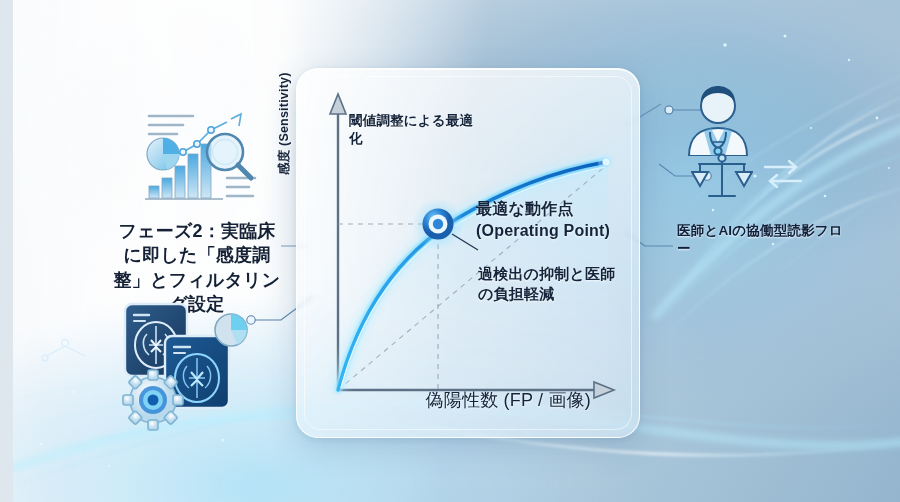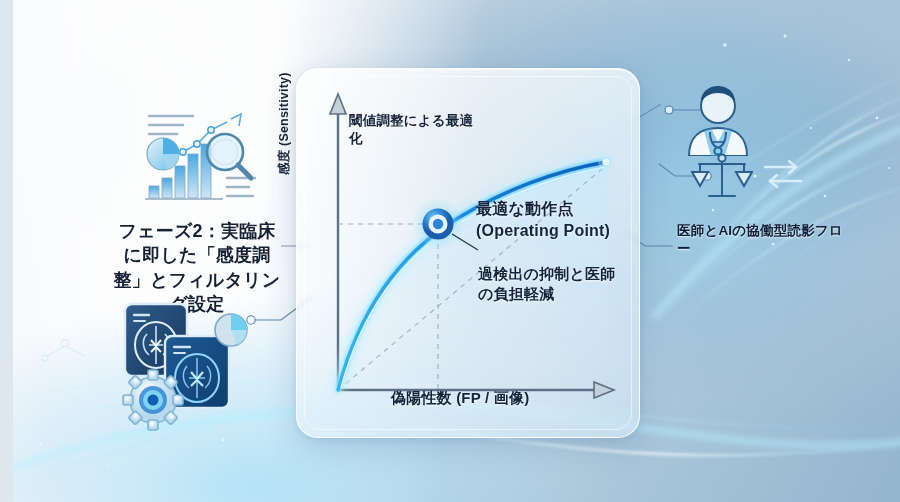--- a/index.html
+++ b/index.html
@@ -56,21 +56,21 @@
 
   
   .txt{
     position:absolute;color:#15243a;font-weight:700;
     line-height:1.35;letter-spacing:.2px;
     text-shadow:0 1px 2px rgba(255,255,255,.8);
   }
   .t-thresh{left:336px;top:112px;width:130px;font-size:13.5px;}
   .t-oppoint{left:463px;top:198px;width:150px;font-size:16px;}
   .t-reduce{left:465px;top:264px;width:150px;font-size:15px;}
-  .t-xaxis{left:378px;top:388px;width:200px;font-size:15px;font-weight:700;}
+  .t-xaxis{left:378px;top:388px;width:200px;font-size:18px;font-weight:400;text-align:right;}
   .t-yaxis{
     left:263px;top:175px;width:140px;font-size:12.5px;font-weight:700;
     transform:rotate(-90deg);transform-origin:left top;
     white-space:nowrap;
   }
   .t-left{
     left:100px;top:219px;width:168px;font-size:18px;text-align:center;
     color:#152236;
   }
   .t-right{

